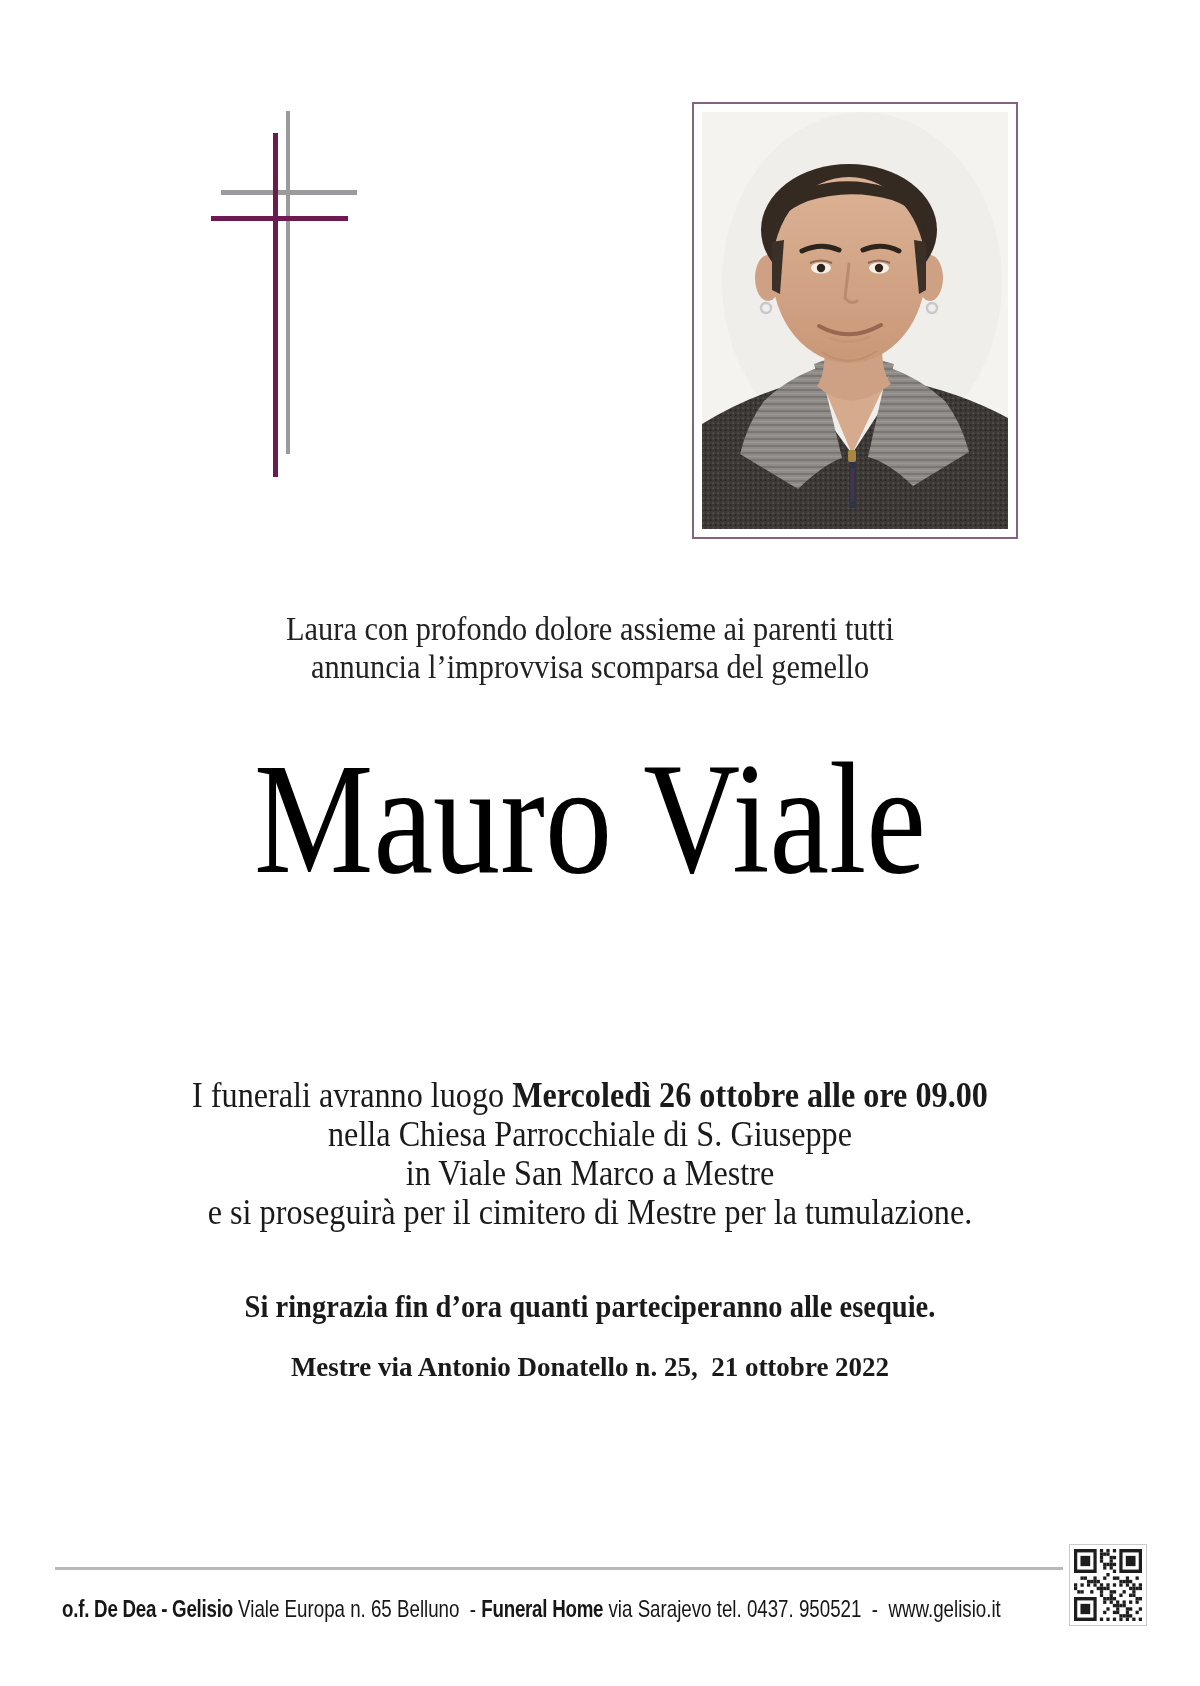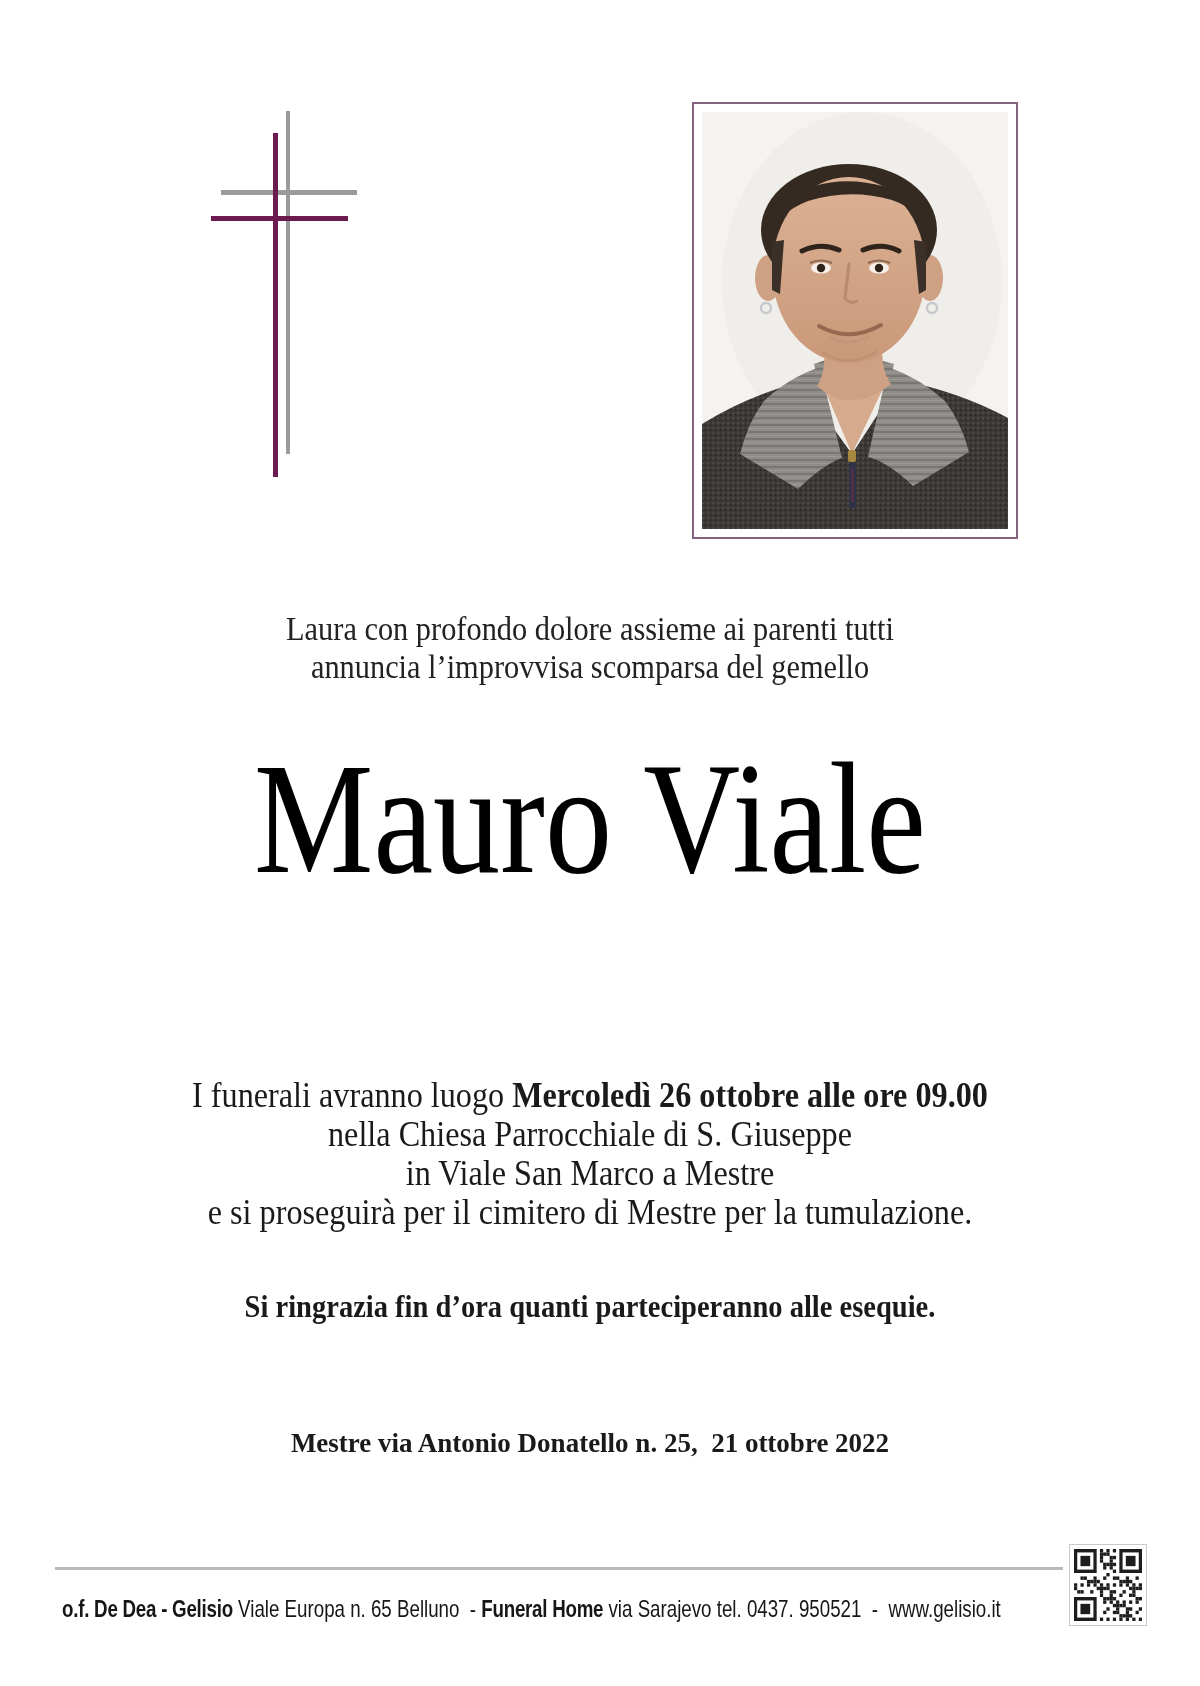--- a/index.html
+++ b/index.html
@@ -22,21 +22,21 @@
   .photo-frame svg { display:block; width:100%; height:100%; }
   
   .tblock { position:absolute; left:0; width:1180px; text-align:center; }
   .condensed92 { transform:scaleX(0.92); transform-origin:center top; }
   .announce { top:596px; font-size:33px; line-height:38px; color:#222; }
   .name     { top:726px; font-size:158px; line-height:158px; color:#000;
               transform:scaleX(0.85); transform-origin:center top; white-space:nowrap; }
   .age      { top:930px; font-size:38px; line-height:38px; white-space:pre; }
   .funeral  { top:1062px; font-size:35px; line-height:39px; }
   .thanks   { top:1277px; font-size:31px; line-height:32px; font-weight:700; }
-  .dateline { top:1416px; font-size:27px; line-height:27px; font-weight:700; white-space:pre; }
+  .dateline { top:1340px; font-size:27px; line-height:27px; font-weight:700; white-space:pre; }
   .b { font-weight:700; }
   
   .footer-rule { position:absolute; left:55px; top:1553px; width:1008px; height:3px; }
   .footer-text {
     position:absolute; left:62px; top:1581px;
     font-family:"Liberation Sans", sans-serif; font-size:24px; line-height:28px;
     color:#161616; white-space:pre; transform:scaleX(0.78); transform-origin:left top;
   }
   .footer-text .b { font-weight:700; letter-spacing:-0.3px; }
   .qr-frame {

